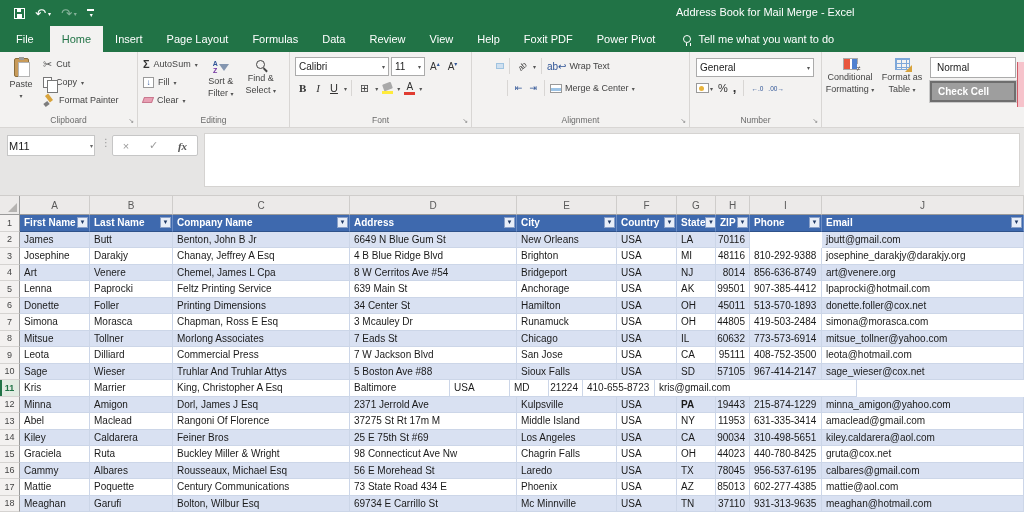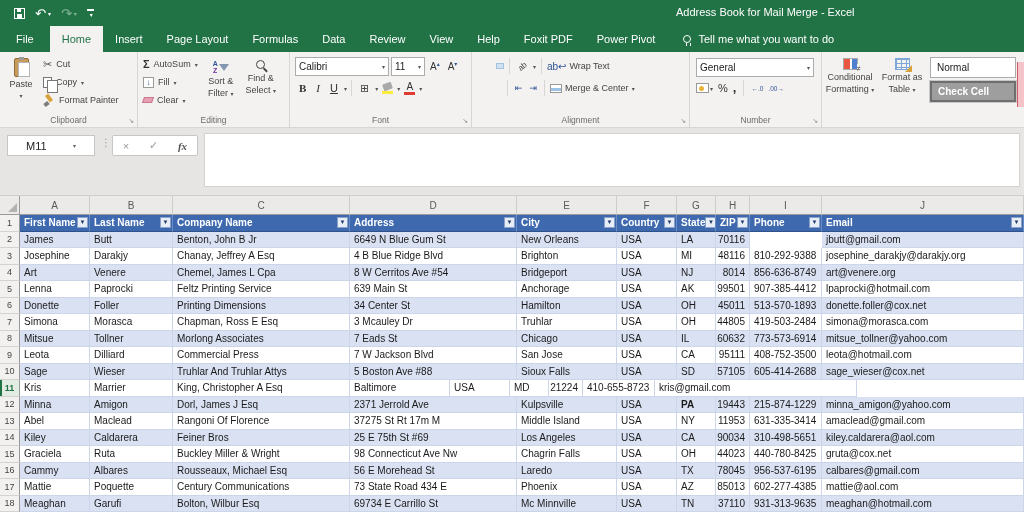--- a/index.html
+++ b/index.html
@@ -112,21 +112,21 @@
   .cf-ic::after { content:"\2260"; position:absolute; right:-4px; bottom:-5px; font-size:7px; color:#333; background:#f3f2f1; }
   .ft-ic { width:15px; height:12px; border:1px solid #7da7d9; background:repeating-linear-gradient(#7da7d9 0 1px,transparent 1px 4px),repeating-linear-gradient(90deg,#7da7d9 0 1px,transparent 1px 5px); position:relative; }
   .ft-ic::after { content:""; position:absolute; right:-3px; bottom:-3px; width:0; height:0; border-left:7px solid transparent; border-bottom:7px solid #d8a33c; }
   .gallery { position:absolute; right:8px; top:5px; width:86px; display:flex; flex-direction:column; gap:3px; }
   .gitem { height:21px; display:flex; align-items:center; padding:0 6px; font-size:10px; background:#fff; border:1px solid #ababab; color:#222; white-space:nowrap; overflow:hidden; }
   .gitem.checkcell { background:#9e9e9e; border:2px solid #6e6e6e; color:#fff; font-weight:bold; box-shadow:0 0 0 1px #c9c9c9; }
   .redsliver { position:absolute; right:-8px; top:5px; width:7px; height:45px; background:#f6c3cb; border-left:1px solid #d05a66; }
 
   
   .fbar { position:absolute; left:0; top:128px; width:1024px; height:67px; background:#e6e5e4; }
-  .namebox { position:absolute; left:7px; top:7px; width:88px; height:21px; background:#fff; border:1px solid #c6c6c6; display:flex; align-items:center; justify-content:space-between; padding:0 18px; font-size:11px; color:#222; }
+  .namebox { position:absolute; left:7px; top:7px; width:88px; height:21px; background:#fff; border:1px solid #c6c6c6; display:flex; align-items:center; justify-content:space-between; padding:0 1px; font-size:11px; color:#222; }
   .namebox .car { font-size:6px; color:#666; }
   .nbdots { position:absolute; left:101px; top:9px; font-size:10px; color:#999; }
   .fxbox { position:absolute; left:112px; top:7px; width:86px; height:21px; background:#fff; border:1px solid #c6c6c6; border-radius:2px; display:flex; align-items:center; justify-content:space-around; }
   .fxbtn { font-size:11px; color:#9a9a9a; cursor:default; }
   .fxbtn.fx { font-style:italic; font-family:"Liberation Serif",serif; color:#555; font-weight:bold; }
   .finput { position:absolute; left:204px; top:5px; width:816px; height:54px; background:#fff; border:1px solid #d5d3d1; font-size:11px; padding:2px 4px; outline:none; }
 
   
   .sheet { position:absolute; left:0; top:195px; width:1024px; height:317px; background:#fff; font-size:10px; color:#1a1a1a; }
   .colrow { display:flex; height:20px; background:#eceae9; border-top:1px solid #cfcdcb; }
@@ -495,21 +495,21 @@
         <div class="cell num" style="width: 34px;">45011</div>
         <div class="cell" style="width: 72px;">513-570-1893</div>
         <div class="cell" style="width: 202px;">donette.foller@cox.net</div>
       </div>
       <div class="grow">
         <div class="gut" style="width: 20px;">7</div>
         <div class="cell" style="width: 70px;">Simona</div>
         <div class="cell" style="width: 83px;">Morasca</div>
         <div class="cell" style="width: 177px;">Chapman, Ross E Esq</div>
         <div class="cell" style="width: 167px;">3 Mcauley Dr</div>
-        <div class="cell" style="width: 100px;">Truhlar</div>
+        <div class="cell" style="width: 100px;">Runamuck</div>
         <div class="cell" style="width: 60px;">USA</div>
         <div class="cell" style="width: 39px;">OH</div>
         <div class="cell num" style="width: 34px;">44805</div>
         <div class="cell" style="width: 72px;">419-503-2484</div>
         <div class="cell" style="width: 202px;">simona@morasca.com</div>
       </div>
       <div class="grow band">
         <div class="gut" style="width: 20px;">8</div>
         <div class="cell" style="width: 70px;">Mitsue</div>
         <div class="cell" style="width: 83px;">Tollner</div>
@@ -538,21 +538,21 @@
       <div class="grow band">
         <div class="gut" style="width: 20px;">10</div>
         <div class="cell" style="width: 70px;">Sage</div>
         <div class="cell" style="width: 83px;">Wieser</div>
         <div class="cell" style="width: 177px;">Truhlar And Truhlar Attys</div>
         <div class="cell" style="width: 167px;">5 Boston Ave #88</div>
         <div class="cell" style="width: 100px;">Sioux Falls</div>
         <div class="cell" style="width: 60px;">USA</div>
         <div class="cell" style="width: 39px;">SD</div>
         <div class="cell num" style="width: 34px;">57105</div>
-        <div class="cell" style="width: 72px;">605-414-2688</div>
+        <div class="cell" style="width: 72px;">967-414-2147</div>
         <div class="cell" style="width: 202px;">sage_wieser@cox.net</div>
       </div>
       <div class="grow">
         <div class="gut activegut" style="width: 20px;">11</div>
         <div class="cell" style="width: 70px;">Kris</div>
         <div class="cell" style="width: 83px;">Marrier</div>
         <div class="cell" style="width: 177px;">King, Christopher A Esq</div>
         <div class="cell" style="width: 100px;">Baltimore</div>
         <div class="cell" style="width: 60px;">USA</div>
         <div class="cell" style="width: 39px;">MD</div>

